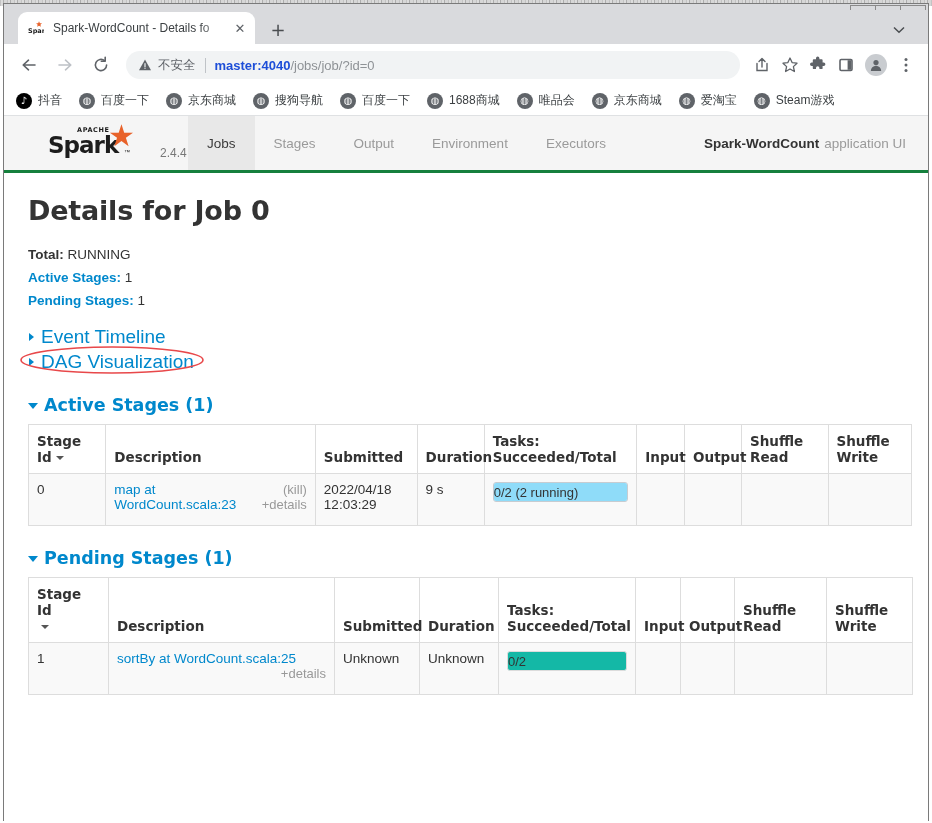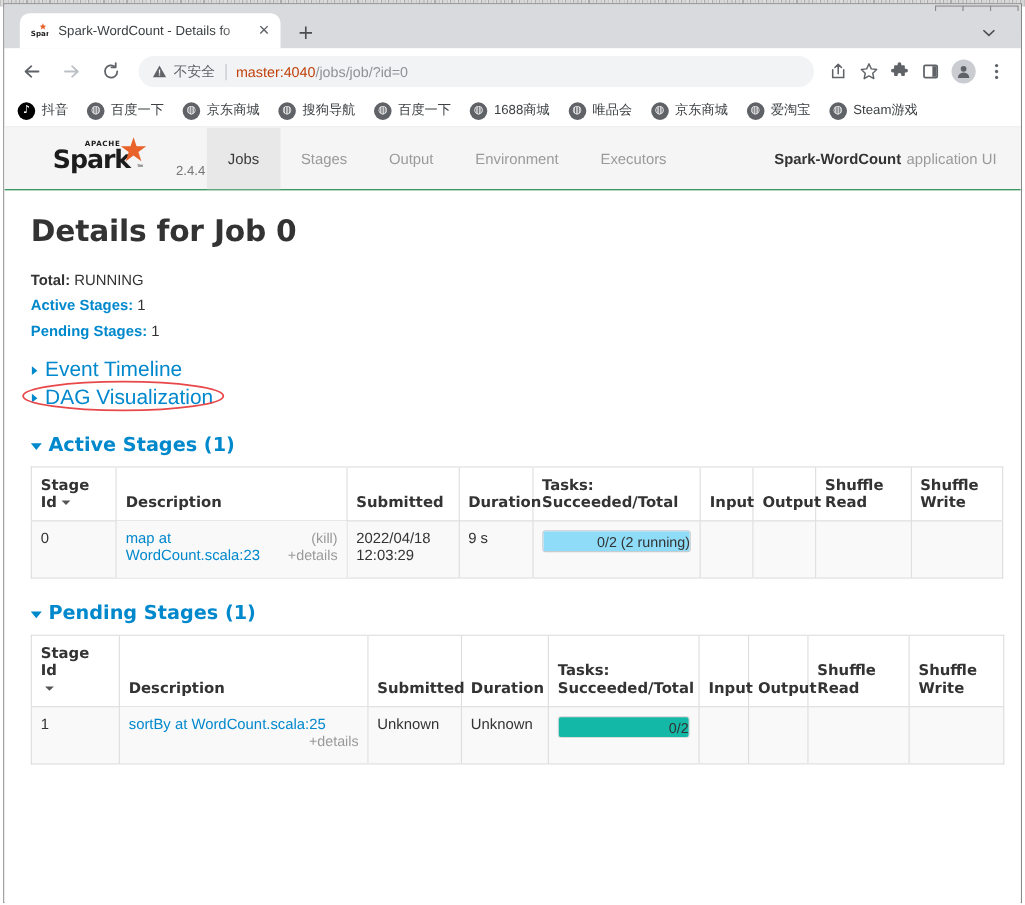--- a/index.html
+++ b/index.html
@@ -88,21 +88,21 @@
     border-radius: 14px; display: flex; align-items: center; padding: 0 12px;
     position: relative;
   }
   #not-secure-warn {
     display: flex; align-items: center; font-size: 12.5px; color: #5f6368; flex: none;
   }
   #omnibox-sep {
     width: 1px; height: 15px; background: #bfc3c7; margin: 0 9px; flex: none;
   }
   #url-text { font-size: 13px; color: #8e9296; white-space: nowrap; }
-  #url-text b { color: #c2410c; font-weight: normal; }
+  #url-text b { color: #1d4ed8; font-weight: bold; }
   #tb-actions { display: flex; align-items: center; flex: none; padding-right: 8px; }
   #tb-actions .nav-icon { width: 28px; }
   #profile-av {
     width: 22px; height: 22px; border-radius: 50%; background: #c9ccd0;
     display: flex; align-items: center; justify-content: center; margin: 0 5px;
     flex: none;
   }
 
   
   #bookmarks {
@@ -123,21 +123,21 @@
   .bm-ico.tiktok { background: #000000; }
 
   
   #viewport {
     position: absolute; left: 0; top: 112px; width: 100%;
     height: calc(818px - 112px); background: #ffffff; overflow: hidden;
   }
 
   
   #spark-nav {
-    height: 57px; background: #f5f5f5; border-bottom: 1px solid #15803d;
+    height: 57px; background: #f5f5f5; border-bottom: 3px solid #15803d;
     display: flex; align-items: stretch; position: relative;
   }
   #spark-brand {
     width: 184px; display: flex; align-items: center; padding-left: 44px; flex: none;
     position: relative;
   }
   #spark-logo { position: relative; width: 96px; height: 34px; }
   #spark-word {
     position: absolute; left: 0; bottom: 2px;
     font-family: "DejaVu Sans", sans-serif; font-weight: bold;
@@ -229,21 +229,21 @@
   .desc-aux {
     float: right; color: #999999; text-align: right; font-size: 13px;
     margin-left: 10px;
   }
   .progbar {
     position: relative; height: 20px; border: 1px solid #c7ccd1; border-radius: 3px;
     background: #f3f3f3; overflow: hidden;
   }
   .progbar .fill { position: absolute; left: 0; top: 0; bottom: 0; background: #8fdcf9; }
   .progbar .plabel {
-    position: relative; text-align: right; font-size: 13px; color: #333;
+    position: relative; text-align: left; font-size: 13px; color: #333;
     line-height: 20px;
   }
 
   
   #dag-ellipse {
     position: absolute; left: -10px; top: 19px; width: 188px; height: 30px;
     pointer-events: none;
   }
   #dag-ellipse ellipse { fill: none; stroke: #e8484a; stroke-width: 1.6; }
 </style>

